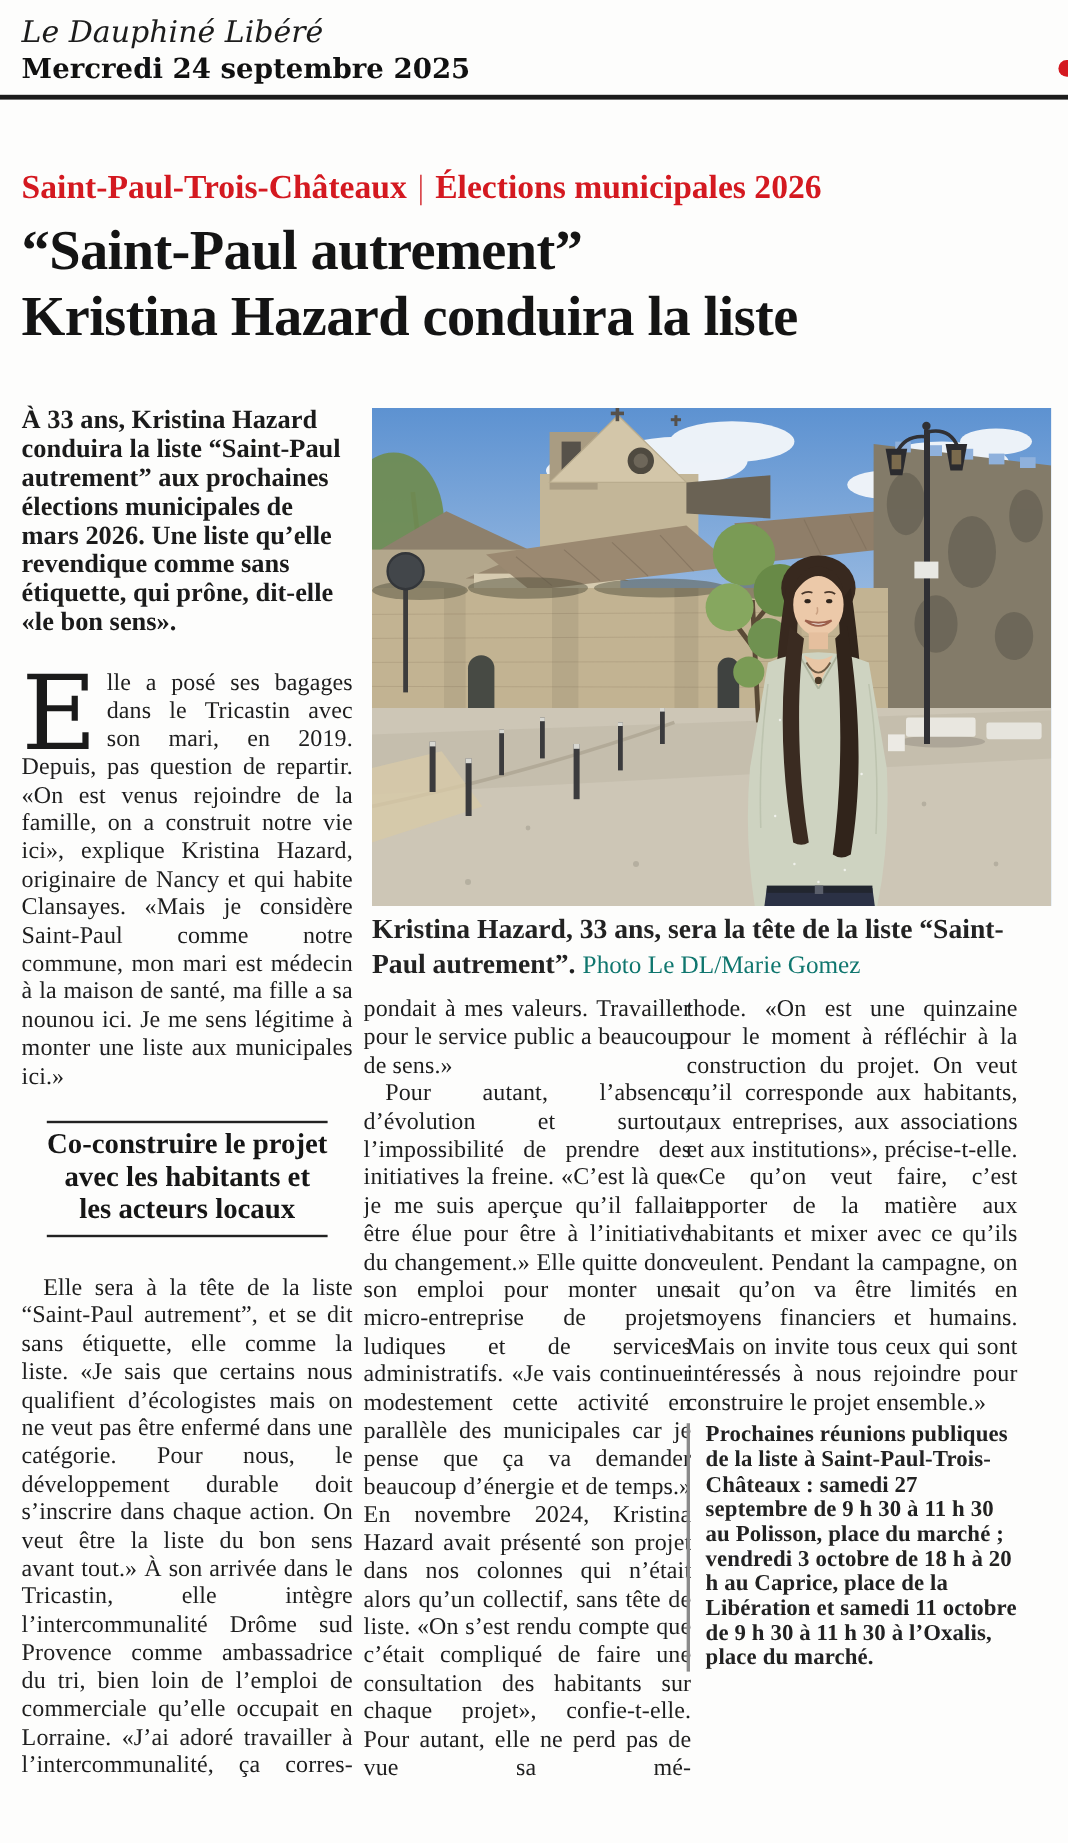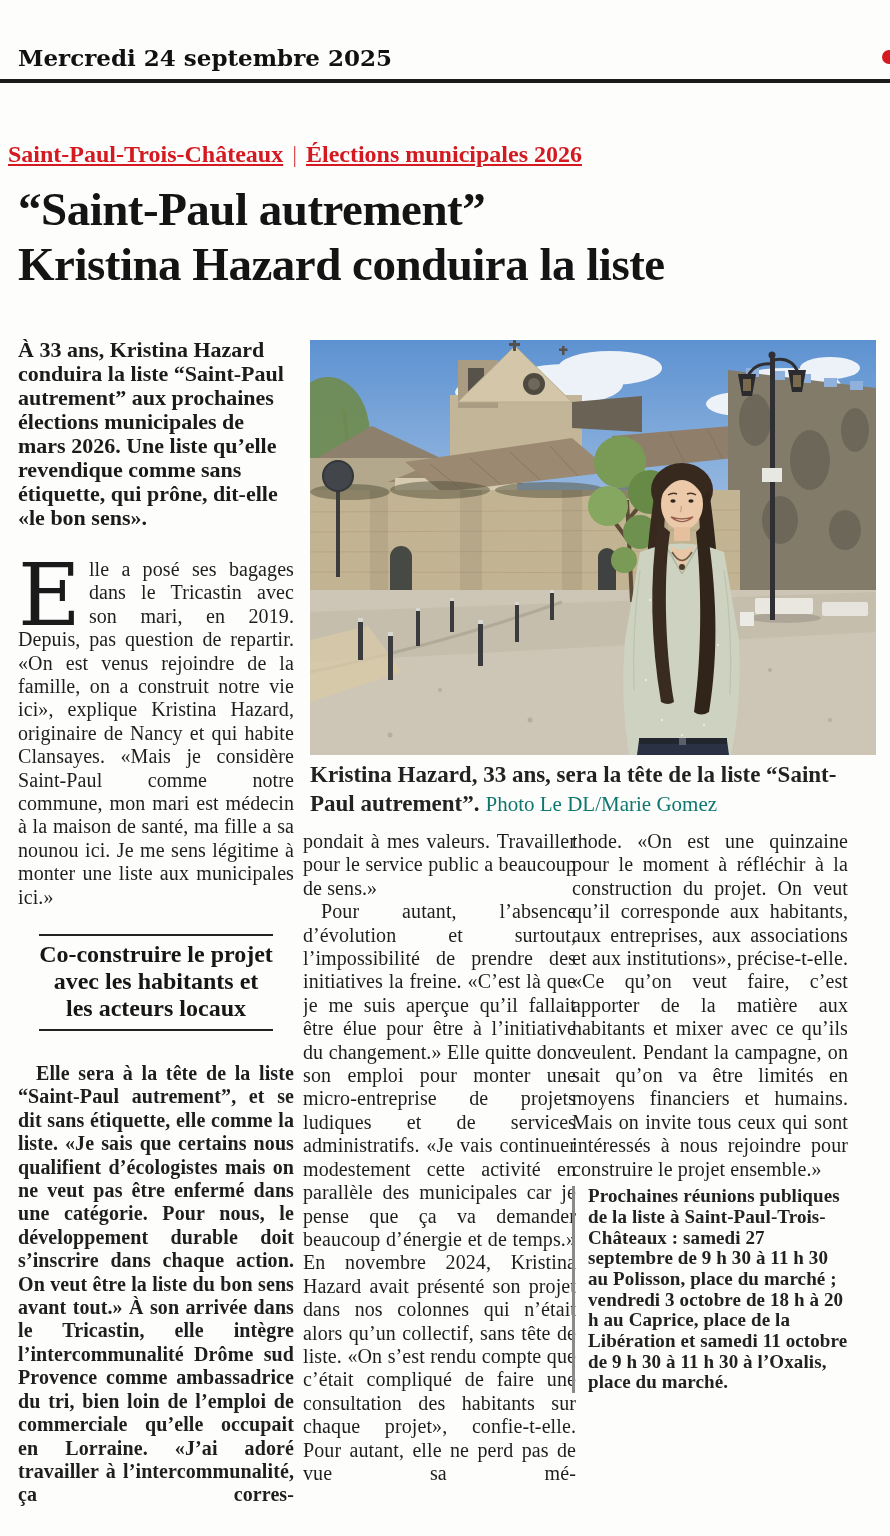--- a/index.html
+++ b/index.html
@@ -12,22 +12,22 @@
   
   .masthead-title{left:18px;top:12px;font-family:"DejaVu Serif",serif;
     font-style:italic;font-size:25px;color:#1c1c1c;}
   .masthead-date{left:18px;top:44px;font-family:"DejaVu Serif",serif;
     font-weight:bold;font-size:23px;color:#111;}
   .top-rule{left:0;top:79px;width:890px;height:4px;background:#1c1c1c;}
   .logo-frag{left:882px;top:50px;width:8px;height:14px;background:#d41920;
     border-radius:7px 0 0 7px;}
 
   
-  .kicker{left:8px;top:141px;font-family:"Liberation Serif",serif;
-    font-weight:bold;font-size:24px;color:#d41920;white-space:nowrap;text-decoration:underline;}
+  .kicker{left:18px;top:141px;font-family:"Liberation Serif",serif;
+    font-weight:bold;font-size:28px;color:#d41920;white-space:nowrap;}
   .kicker .sep{font-weight:400;margin:0 9px;color:#d9454b;}
   .headline{left:18px;top:182px;width:860px;
     font-family:"Liberation Serif",serif;font-weight:bold;
     font-size:47px;line-height:55px;color:#141414;letter-spacing:-.5px;}
 
   
   .body-txt{font-size:20px;line-height:23.4px;text-align:justify;
     letter-spacing:.1px;color:#1e1e1e;}
   .indent{text-indent:18px;}
   .runover{text-align-last:justify;}
@@ -35,21 +35,21 @@
     font-family:"Liberation Serif",serif;font-weight:bold;
     font-size:22px;line-height:24px;color:#1b1b1b;}
   .col-left-p1{left:18px;top:558px;width:276px;height:376px;overflow:hidden;}
   .dropcap{float:left;font-family:"DejaVu Serif",serif;font-size:86px;
     line-height:63px;padding:6px 8px 0 0;color:#1a1a1a;}
   .subhead-box{left:18px;top:934px;width:276px;height:126px;}
   .subhead-inner{width:234px;margin:0 auto;border-top:2.5px solid #222;
     border-bottom:2.5px solid #222;padding:5px 0 7px 0;text-align:center;
     font-family:"Liberation Serif",serif;font-weight:bold;
     font-size:24px;line-height:27px;color:#161616;}
-  .col-left-p2{left:18px;top:1062px;width:276px;height:474px;overflow:hidden;font-weight:bold;}
+  .col-left-p2{left:18px;top:1062px;width:276px;height:474px;overflow:hidden;}
   .col-mid{left:303px;top:830px;width:273px;height:706px;overflow:hidden;}
   .col-right{left:572px;top:830px;width:276px;height:706px;overflow:hidden;}
 
   
   .photo{left:310px;top:340px;width:566px;height:415px;overflow:hidden;background:#9cbce2;}
   .caption{left:310px;top:760px;width:566px;font-size:23px;line-height:29px;color:#222;}
   .caption b{font-family:"Liberation Serif",serif;font-weight:bold;}
   .caption .credit{font-weight:400;font-size:21px;color:#0f766e;margin-left:6px;}
 
   
@@ -58,20 +58,21 @@
   .byline .bullet{font-size:15px;margin-right:6px;vertical-align:2px;}
   .agenda{margin-top:5px;border-left:3.5px solid #8a8a8a;padding-left:13px;
     font-weight:bold;font-size:19px;line-height:20.7px;text-align:left;
     color:#222;}
 </style>
 </head>
 <body>
 
 <div id="page">
 
+  <div class="abs masthead-title">Le Dauphiné Libéré</div>
   <div class="abs masthead-date">Mercredi 24 septembre 2025</div>
   <div class="abs logo-frag"></div>
   <div class="abs top-rule"></div>
 
   <div class="abs kicker">
     <span>Saint-Paul-Trois-Châteaux</span><span class="sep">|</span><span>Élections municipales 2026</span>
   </div>
 
   <h1 class="abs headline" style="margin:0;">
     <span style="display:block">“Saint-Paul autrement”</span>

